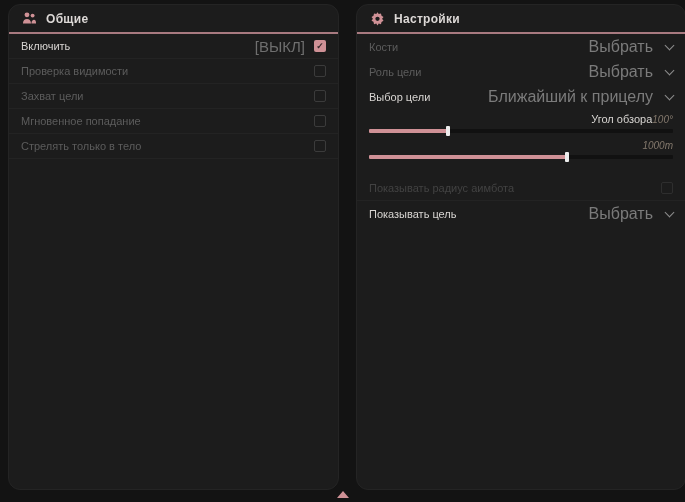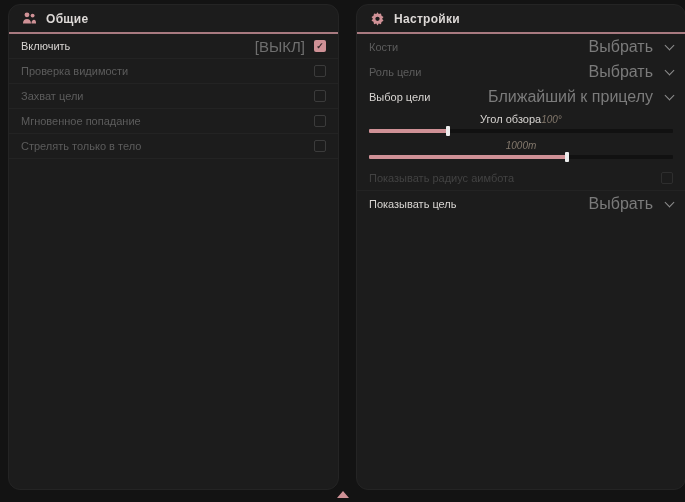--- a/index.html
+++ b/index.html
@@ -40,21 +40,21 @@
   .checkbox.checked .checkmark{color:#33282a;font-size:9px;font-weight:700;line-height:1;}
   .checkbox.unchecked{border:1px solid #3b3b3b;}
   .checkbox.disabled{border:1px solid #2e2e2e;}
   .dropdown{display:flex;align-items:center;cursor:pointer;}
   .dd-value{font-size:16px;color:#7b7b7b;margin-right:13px;}
   .chevron{
     width:6px;height:6px;border-right:1.5px solid #8d8d8d;border-bottom:1.5px solid #8d8d8d;
     transform:rotate(45deg);margin-top:-3px;flex:0 0 auto;
   }
   .slider-row{display:block;padding:3px 12px 0;height:23px;box-sizing:content-box;}
-  .slider-top{display:flex;align-items:center;justify-content:center;height:14px;}
+  .slider-top{display:flex;align-items:center;justify-content:flex-end;height:14px;}
   .slider-val{font-size:10px;color:#83786c;font-style:italic;}
   .track{
     position:relative;height:4px;background:#111111;border-radius:1px;margin-top:3px;
     cursor:pointer;
   }
   .fill{position:absolute;left:0;top:0;height:4px;background:#cf9196;border-radius:1px;}
   .handle{
     position:absolute;right:-2px;top:-3px;width:4px;height:10px;
     background:#ececec;border-radius:1px;
   }
@@ -176,21 +176,21 @@
       <div class="slider-top">
         <span class="slider-val">1000m</span>
       </div>
       <div class="track">
         <div class="fill" style="width: 65%;">
           <div class="handle"></div>
         </div>
       </div>
     </div>
 
-    <div class="row sep" style="margin-top:5px;">
+    <div class="row sep" style="margin-top:15px;">
       <span class="lbl faint">Показывать радиус аимбота</span>
       <span class="spacer"></span>
       <span class="checkbox disabled"></span>
     </div>
 
     <div class="row">
       <span class="lbl bright">Показывать цель</span>
       <span class="spacer"></span>
       <span class="dropdown">
         <span class="dd-value">Выбрать</span>

